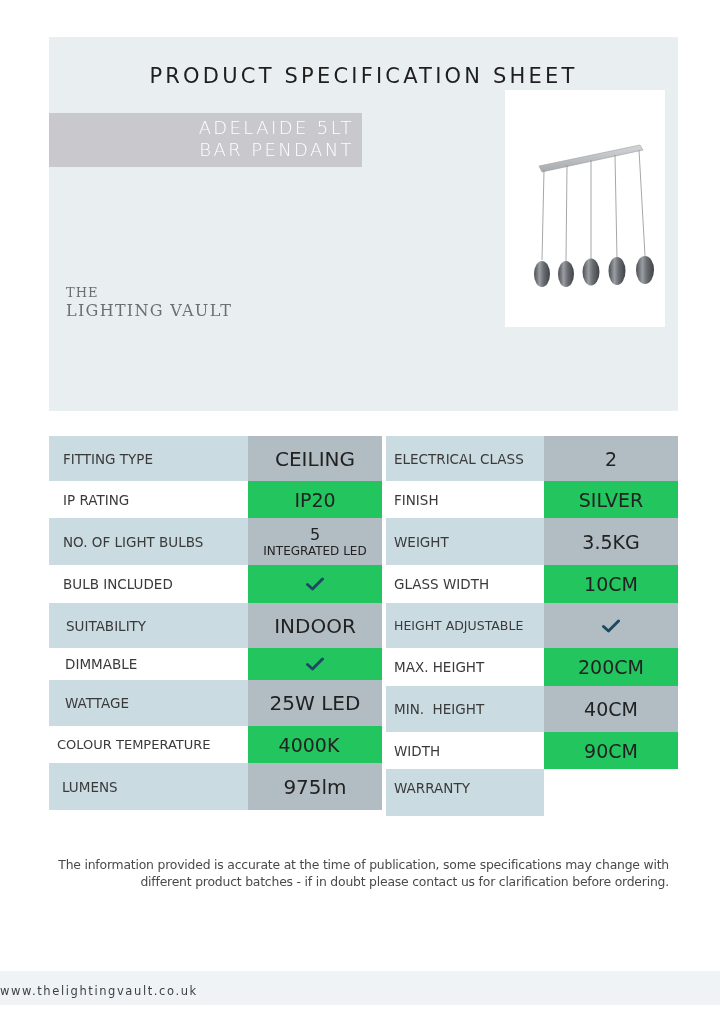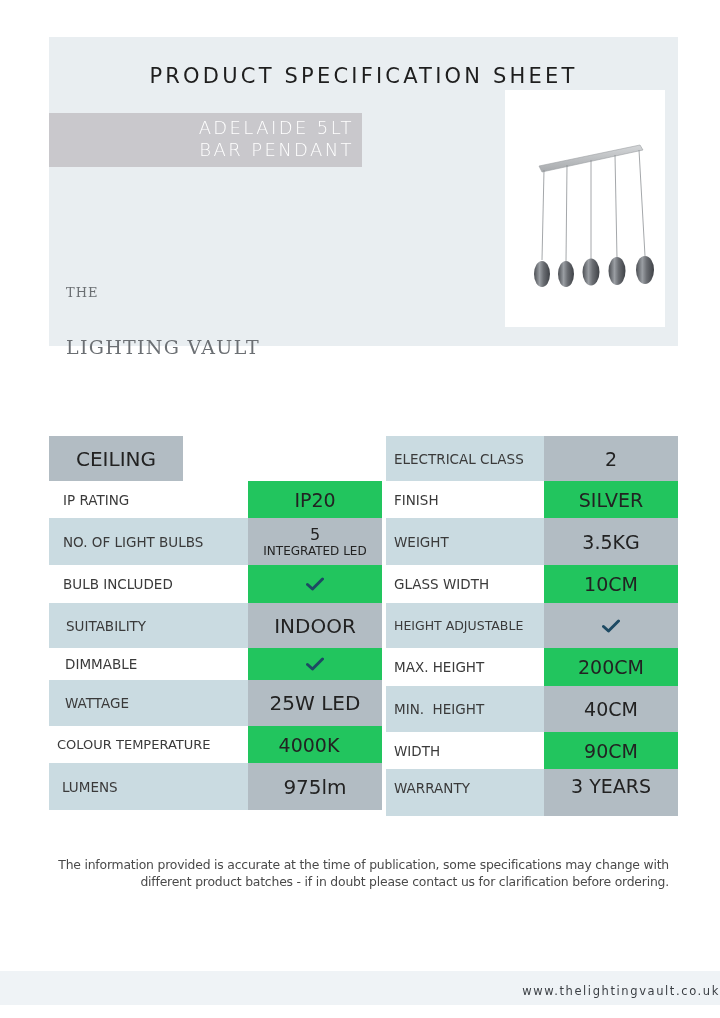--- a/index.html
+++ b/index.html
@@ -1,20 +1,20 @@
 <!DOCTYPE html>
 <html><head>
 <meta charset="utf-8">
 <style>
   * { margin: 0; padding: 0; box-sizing: border-box; }
   html, body { width: 720px; height: 1018px; background: #ffffff; overflow: hidden; }
   body { position: relative; font-family: "DejaVu Sans", sans-serif; color: #333; }
 
   .header-block {
-    position: absolute; left: 49px; top: 37px; width: 629px; height: 309px;
+    position: absolute; left: 49px; top: 37px; width: 629px; height: 374px;
     background: #e9eef1;
   }
   .sheet-title {
     position: absolute; left: 0; right: 0; top: 27px;
     text-align: center; font-family: "DejaVu Sans", sans-serif;
     font-size: 21px; letter-spacing: 3.2px; color: #1e1e1e; font-weight: normal;
   }
   .product-name-bar {
     position: absolute; left: 0; top: 76px; width: 313px; height: 54px;
     background: #c9c8cc;
@@ -22,21 +22,21 @@
   }
   .product-name-bar span {
     display: block; font-family: "DejaVu Sans", sans-serif; font-weight: 200;
     font-size: 18px; line-height: 22px; letter-spacing: 2.4px; color: #ffffff;
   }
   .brand {
     position: absolute; left: 17px; top: 248px; font-family: "DejaVu Serif", serif;
     color: #6b6f73; font-weight: normal;
   }
   .brand .small { font-size: 13px; letter-spacing: 1px; line-height: 16px; display:block; }
-  .brand .large { font-size: 19px; letter-spacing: 1.3px; line-height: 20px; display:block;margin-top:36px; }
+  .brand .large { font-size: 16px; letter-spacing: 1.3px; line-height: 20px; display:block; }
 
   .product-image {
     position: absolute; left: 456px; top: 53px; width: 160px; height: 237px;
     background: #ffffff;
   }
 
   .spec-table {
     position: absolute; top: 436px; width: 333px;
   }
   .spec-table.left { left: 49px; }
@@ -66,21 +66,21 @@
   .check-icon { width: 18px; height: 14px; display: inline-block; }
 
   .disclaimer {
     position: absolute; left: 49px; top: 856px; width: 620px;
     font-family: "DejaVu Sans", sans-serif; font-size: 12.4px; line-height: 17px; color: #4a4a4a;
     letter-spacing: -0.2px;
     text-align: right;
   }
   .footer {
     position: absolute; left: 0; top: 971px; width: 720px; height: 34px;
-    background: #eff3f6; text-align: right;
+    background: #eff3f6; text-align: left;
   }
   .footer-url {
     display: inline-block; margin-top: 13px; font-family: "DejaVu Sans", sans-serif;
     font-size: 11.5px; letter-spacing: 1.6px; color: #3b3f44;
   }
 </style>
 </head>
 <body>
 
 <div class="header-block">
@@ -117,20 +117,21 @@
       <ellipse cx="61" cy="184" rx="8" ry="13" fill="url(#glass)"></ellipse>
       <ellipse cx="86" cy="182" rx="8.5" ry="13.5" fill="url(#glass)"></ellipse>
       <ellipse cx="112" cy="181" rx="8.5" ry="14" fill="url(#glass)"></ellipse>
       <ellipse cx="140" cy="180" rx="9" ry="14" fill="url(#glass)"></ellipse>
     </svg>
   </div>
 </div>
 
 <div class="spec-table left">
   <div class="spec-row row-dark" style="height:45px">
+    <div class="spec-label">FITTING TYPE</div>
     <div class="spec-value" style="font-size:20px">CEILING</div>
   </div>
   <div class="spec-row row-light" style="height:37px">
     <div class="spec-label">IP RATING</div>
     <div class="spec-value">IP20</div>
   </div>
   <div class="spec-row row-dark" style="height:47px">
     <div class="spec-label">NO. OF LIGHT BULBS</div>
     <div class="spec-value">
       <span class="value-main-small">5</span>
@@ -203,21 +204,20 @@
   <div class="spec-row row-dark" style="height:46px">
     <div class="spec-label" style="white-space:pre">MIN.  HEIGHT</div>
     <div class="spec-value">40CM</div>
   </div>
   <div class="spec-row row-light" style="height:37px">
     <div class="spec-label">WIDTH</div>
     <div class="spec-value">90CM</div>
   </div>
   <div class="spec-row row-dark" style="height:47px">
     <div class="spec-label" style="align-items:flex-start; padding-top:11px">WARRANTY</div>
-    <div class="spec-value" style="justify-content:flex-start; padding-top:6px">3 YEARS</div>
   </div>
 </div>
 
 <p class="disclaimer">The information provided is accurate at the time of publication, some specifications may change with different product batches - if in doubt please contact us for clarification before ordering.</p>
 
 <div class="footer">
   <span class="footer-url">www.thelightingvault.co.uk</span>
 </div>
 
 </body></html>

